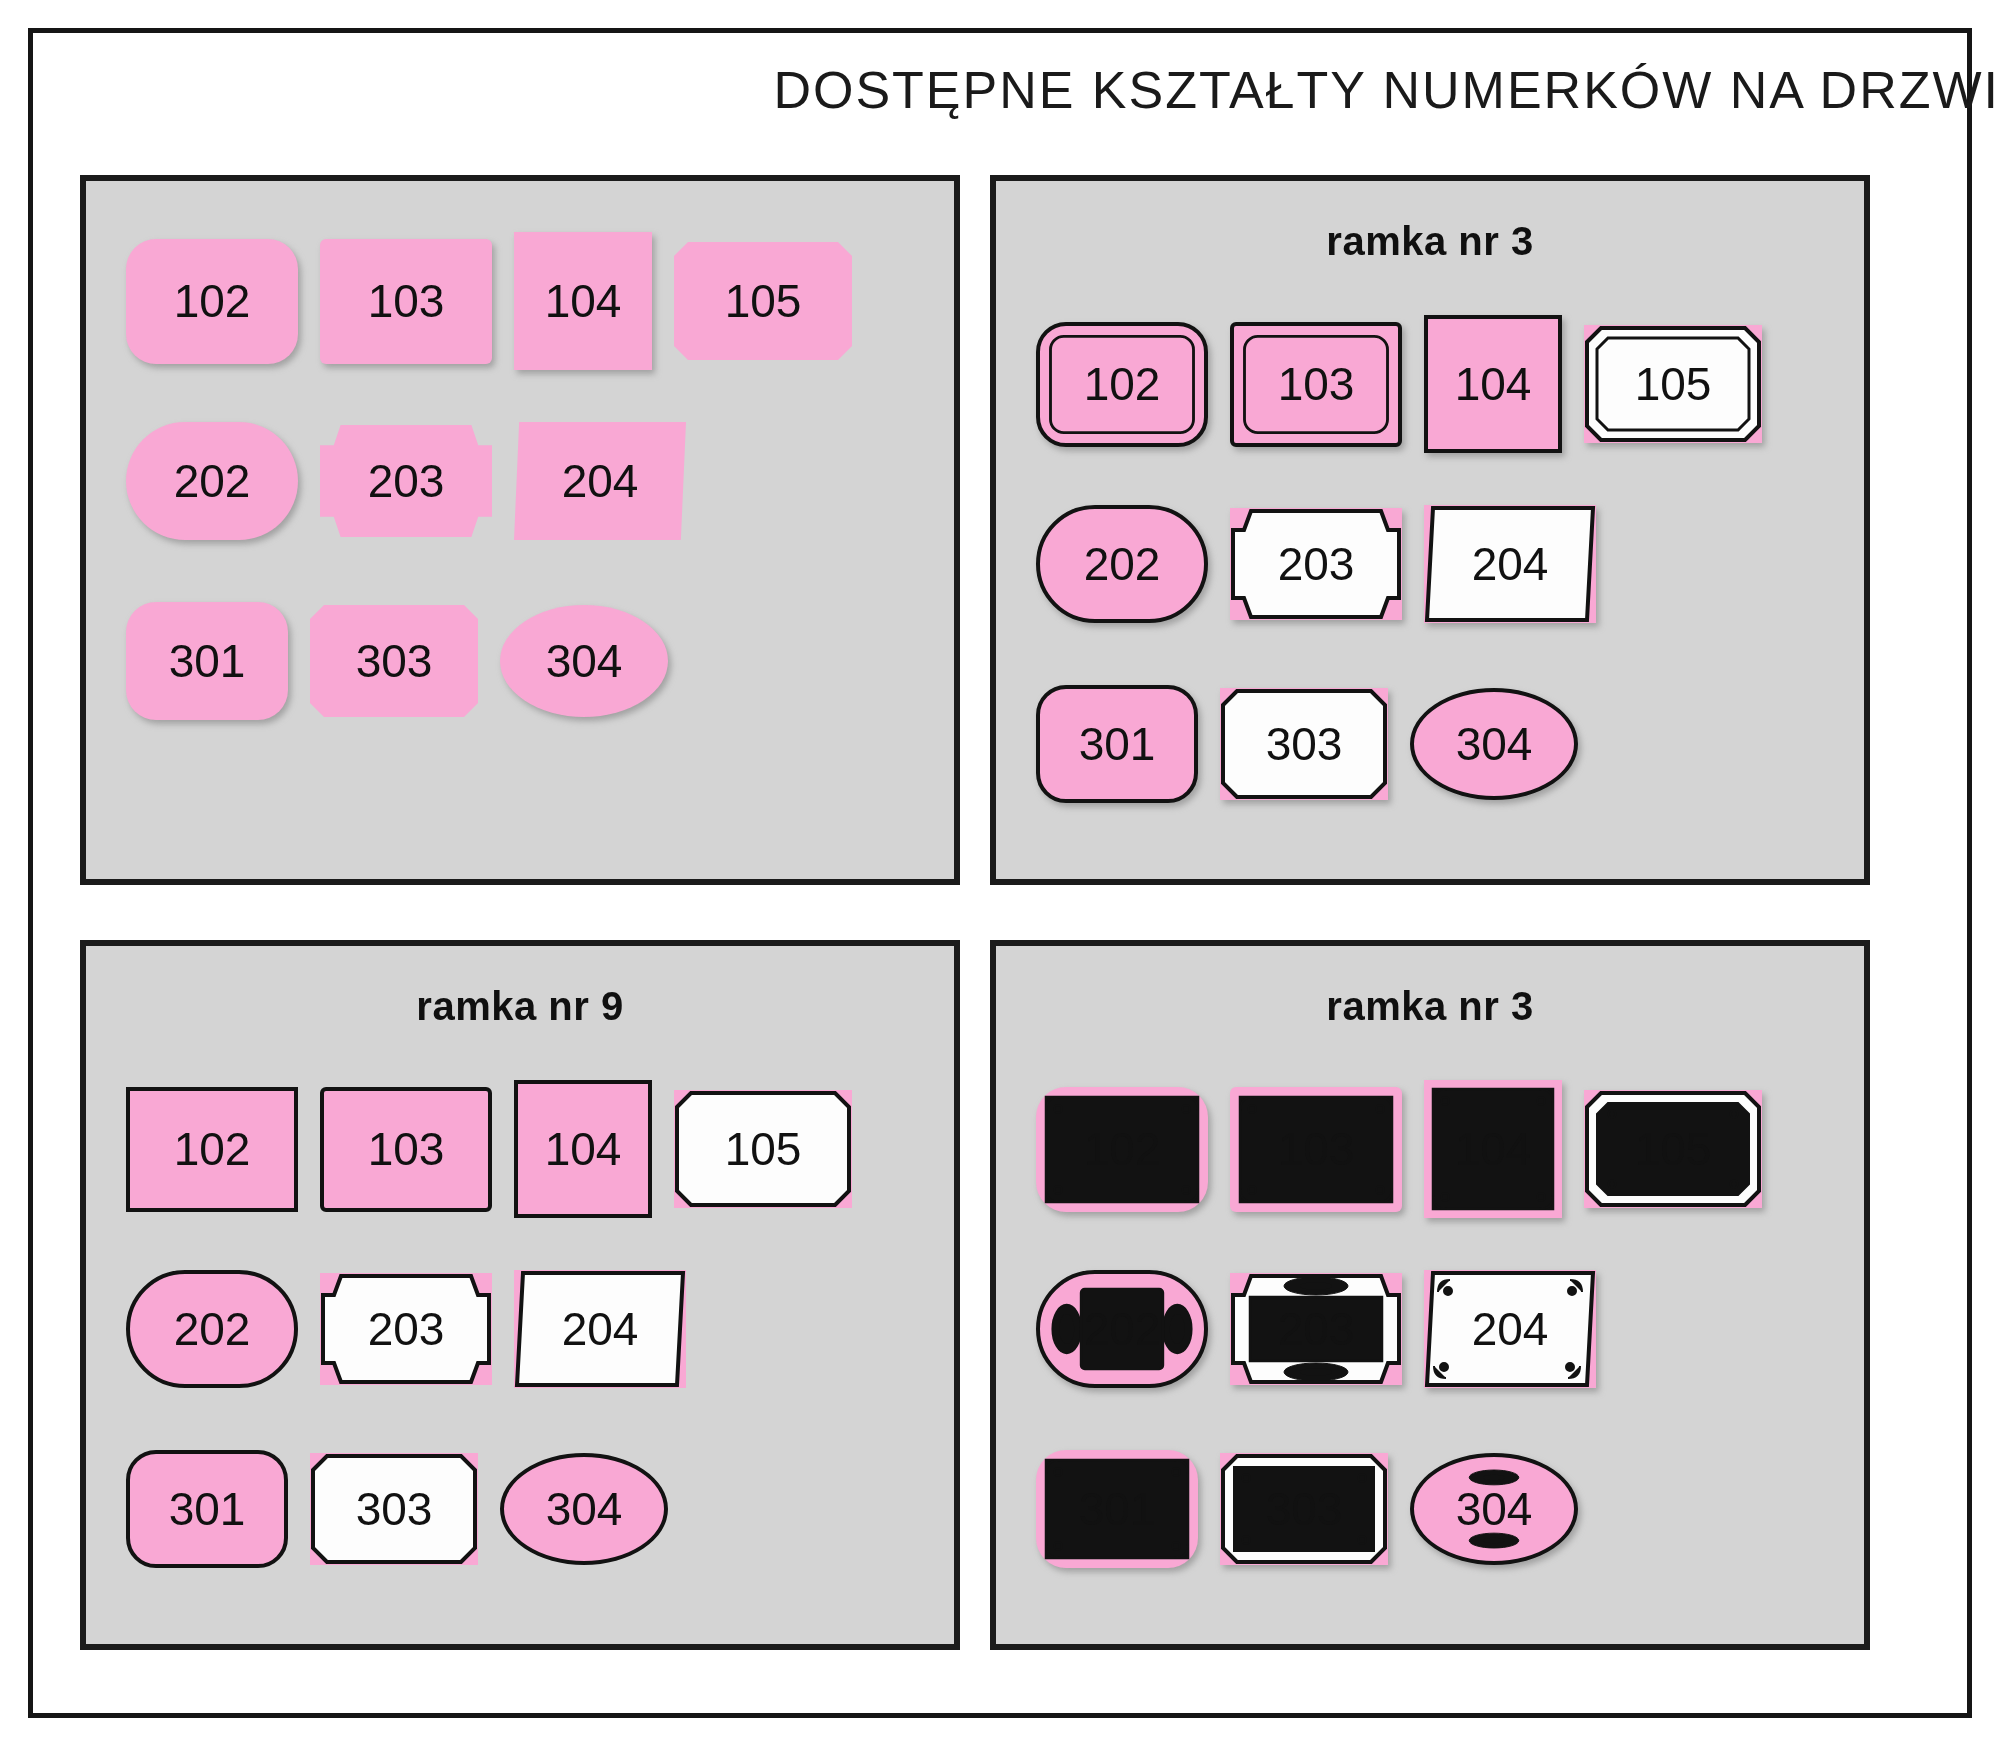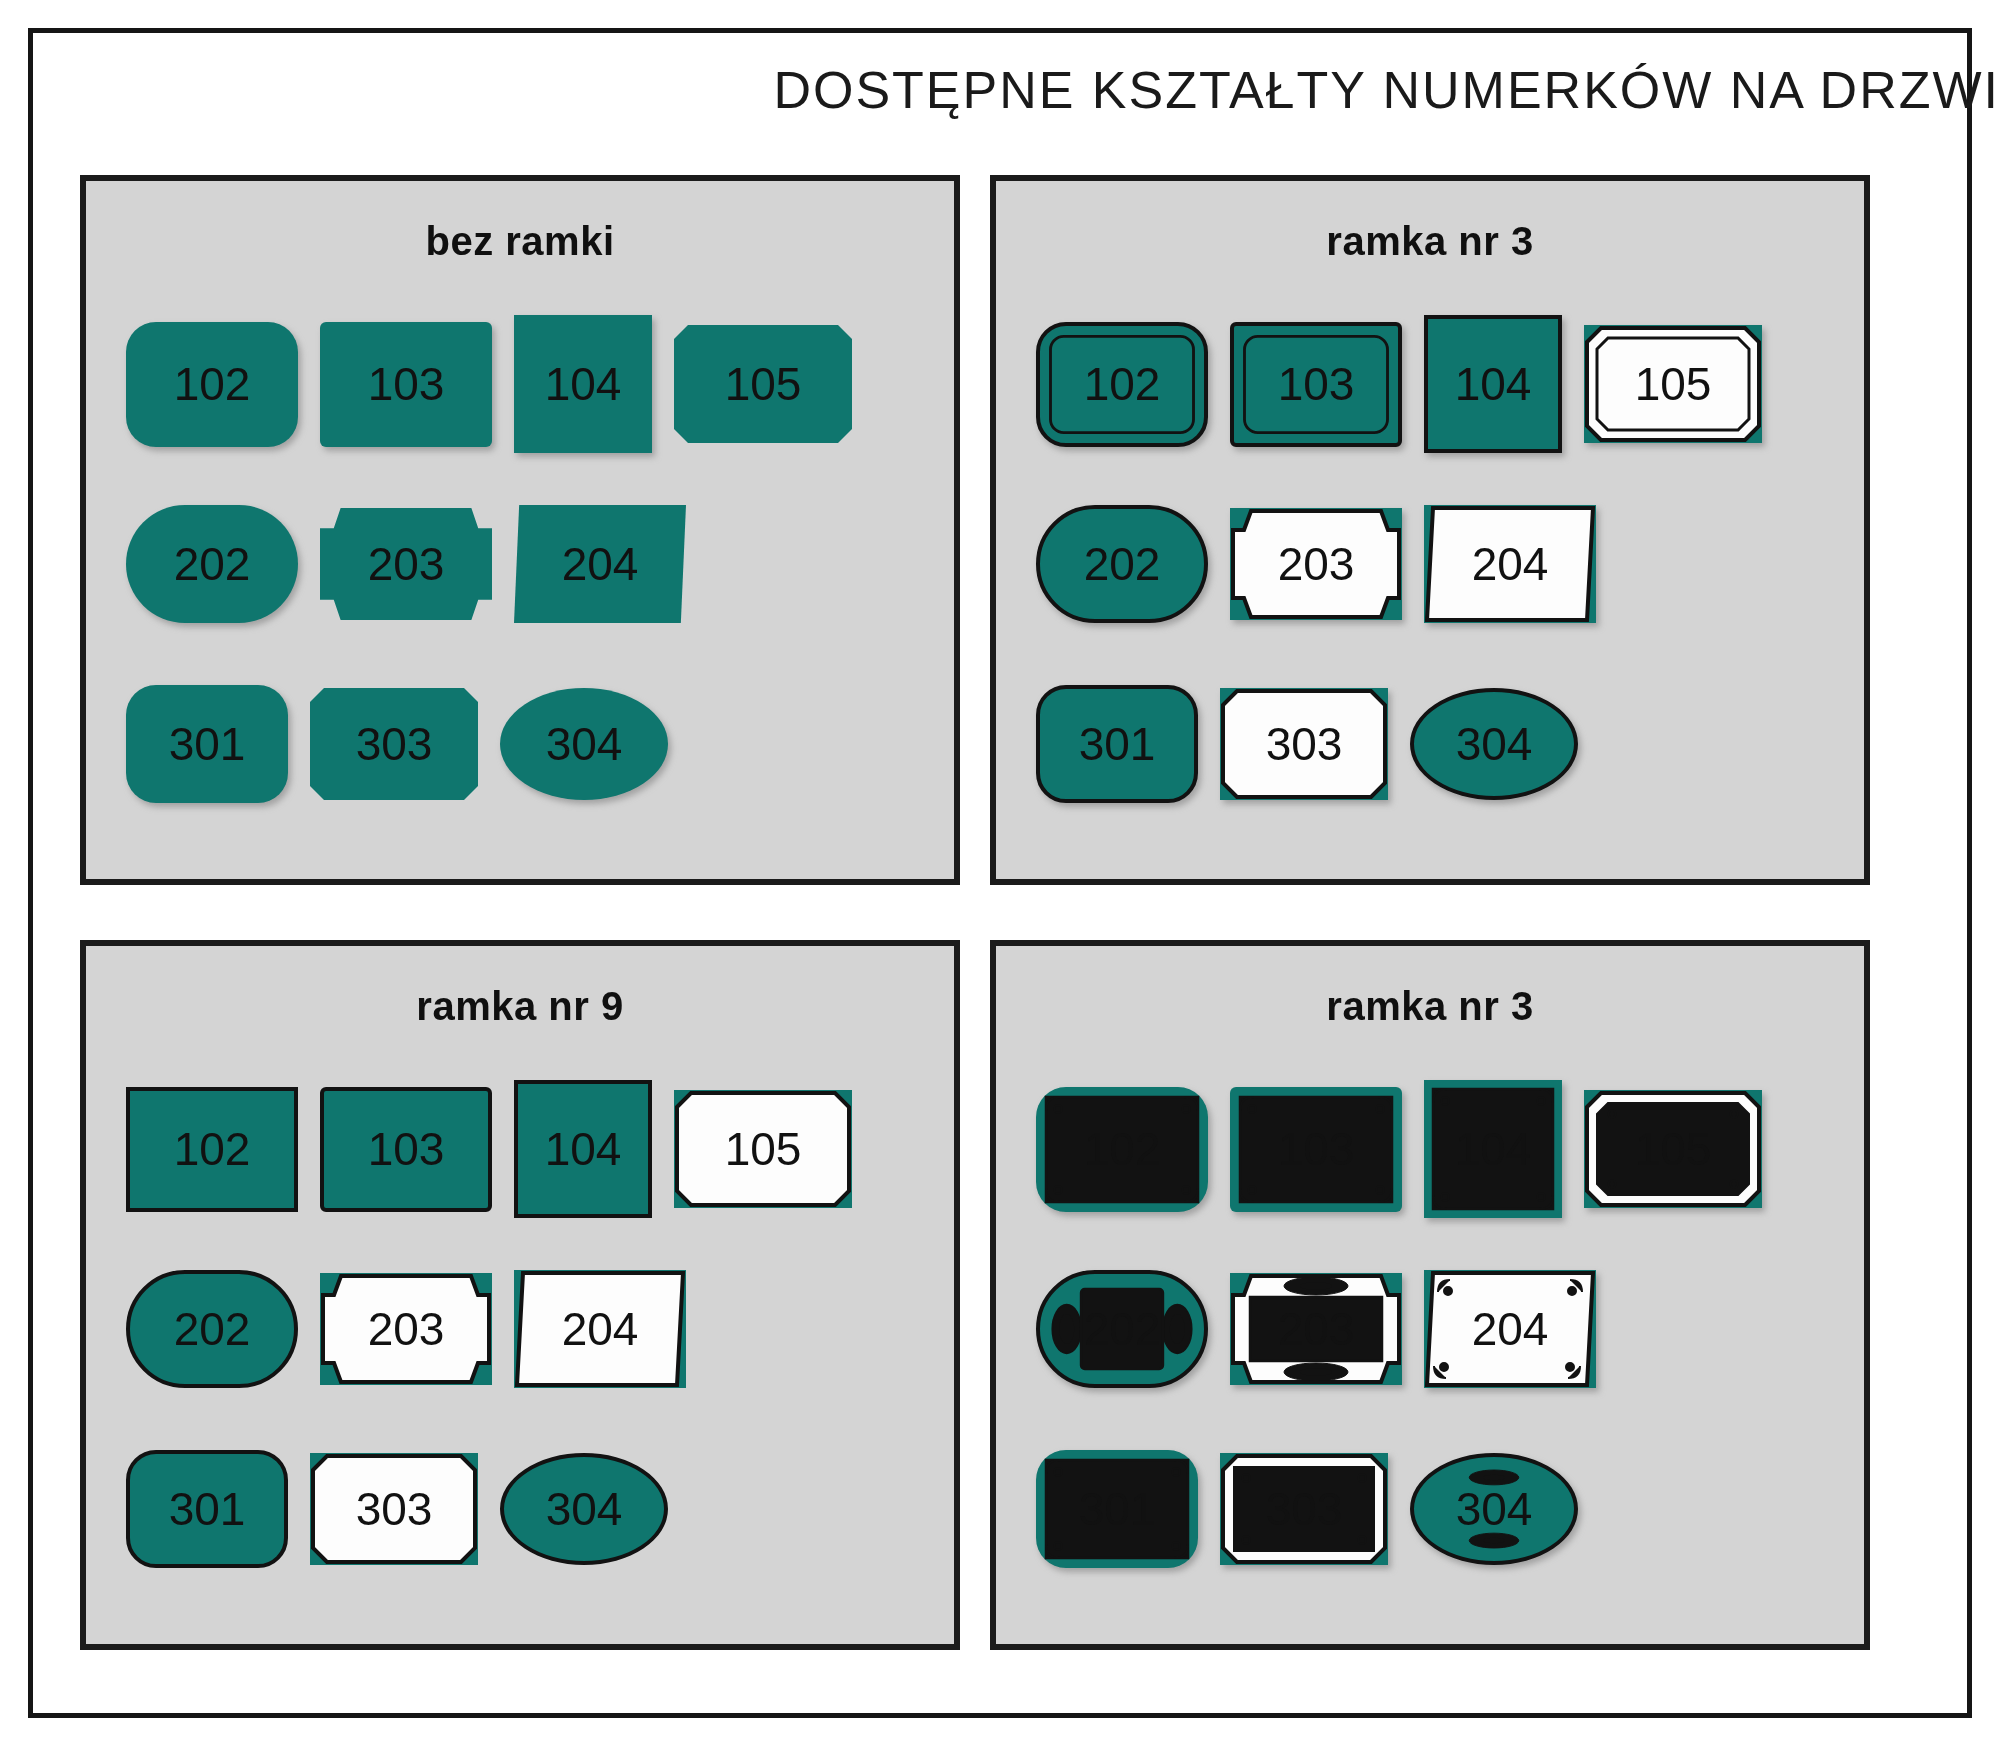--- a/index.html
+++ b/index.html
@@ -77,21 +77,21 @@
     align-items: center;
     height: 180px;
   }
   .plate {
     position: relative;
     display: flex;
     align-items: center;
     justify-content: center;
     color: #111;
     font-size: 46px;
-    background: #0f766e;
+    background: #f9a8d4;
     box-sizing: border-box;
   }
   .plate span {
     position: relative;
     z-index: 4;
     line-height: 1;
   }
   .plate.w1 { width: 172px; height: 125px; }
   .plate.w2 { width: 172px; height: 125px; }
   .plate.w3 { width: 138px; height: 138px; }
@@ -157,21 +157,20 @@
 <body>
 
 <div class="page">
   <div class="outer-frame"></div>
 
   <div class="title">DOSTĘPNE KSZTAŁTY NUMERKÓW NA DRZWI</div>
 
   <div class="grid">
 
     <div class="panel">
-      <div class="panel-title">bez ramki</div>
       <div class="rows">
 
         <div class="row">
           <div class="plate w1 sh-roundsq shadowed noborder">
             <span>102</span>
           </div>
           <div class="gap"></div>
           <div class="plate w2 sh-round shadowed noborder">
             <span>103</span>
           </div>

